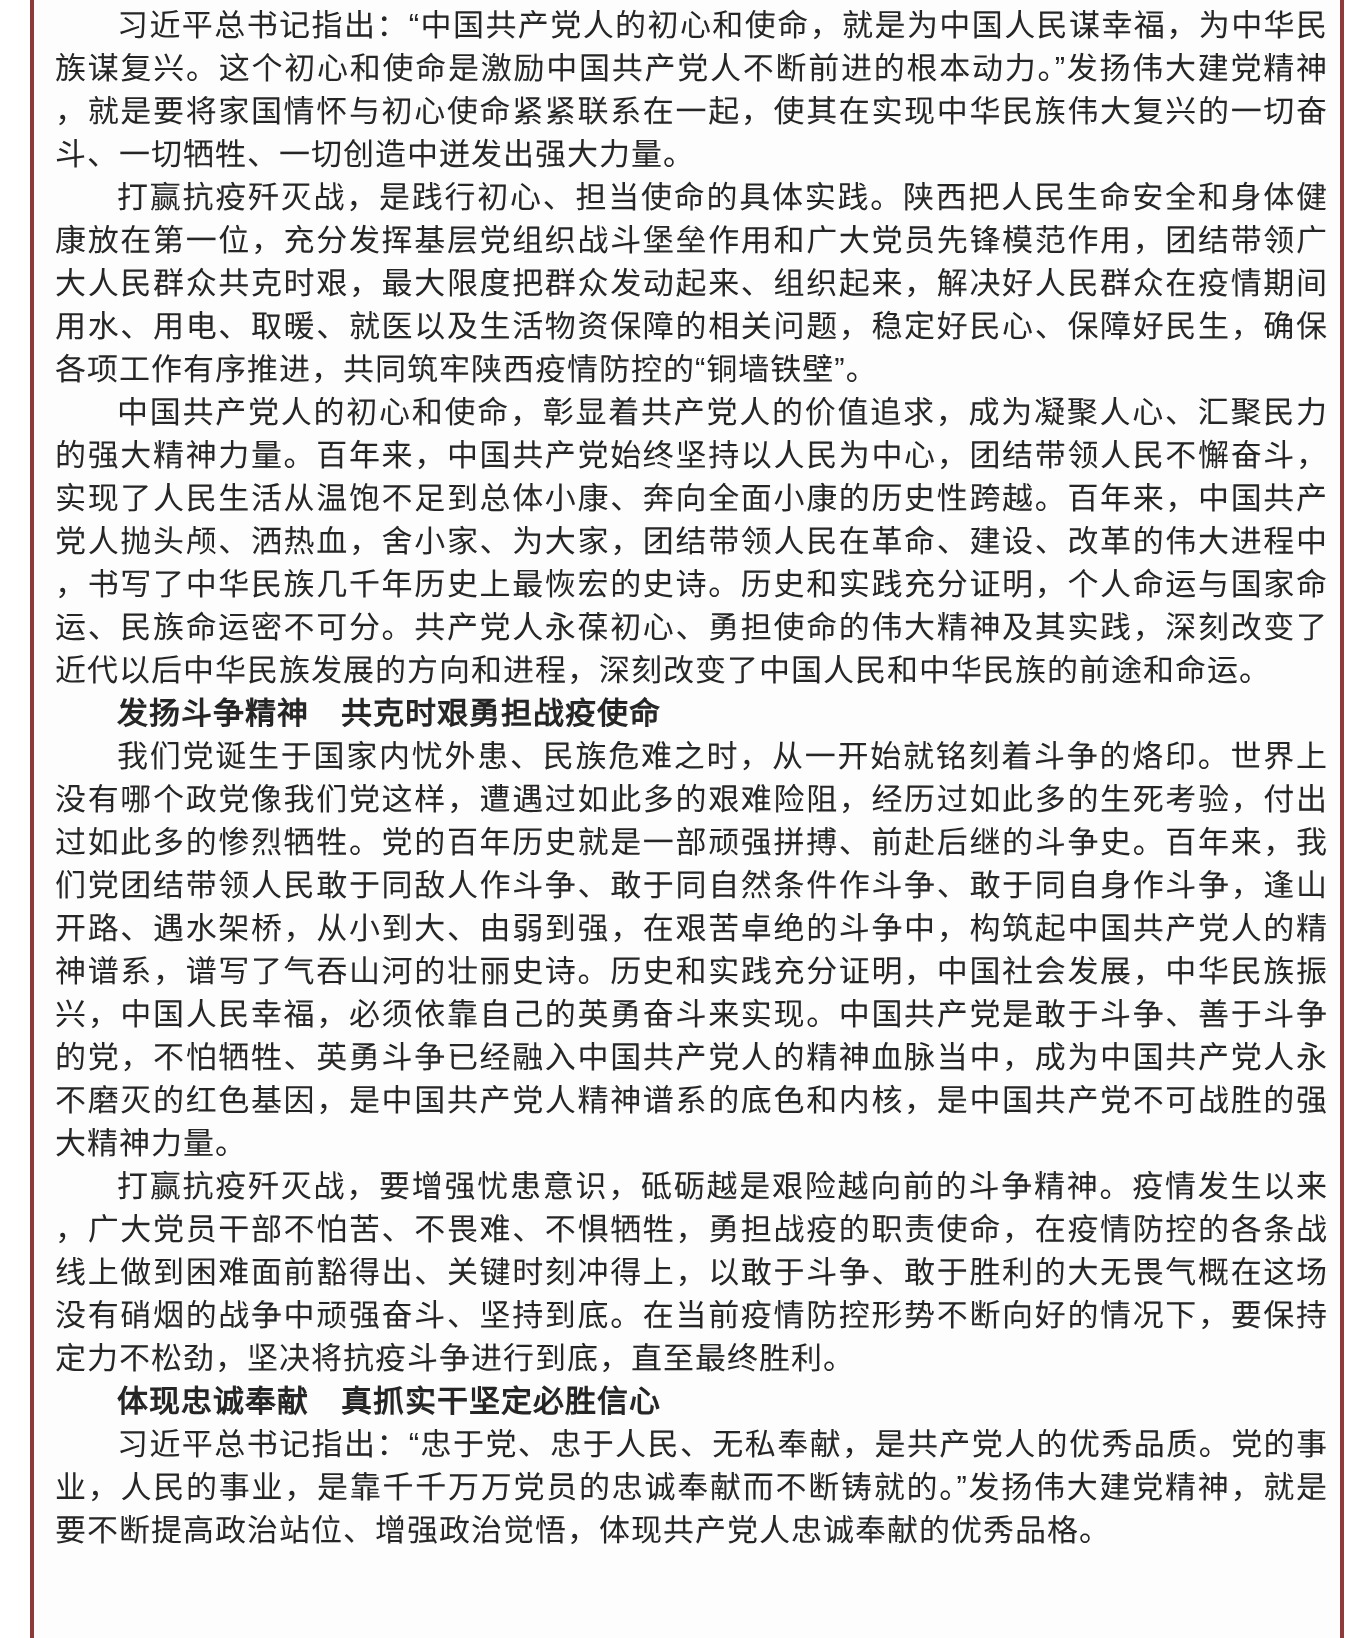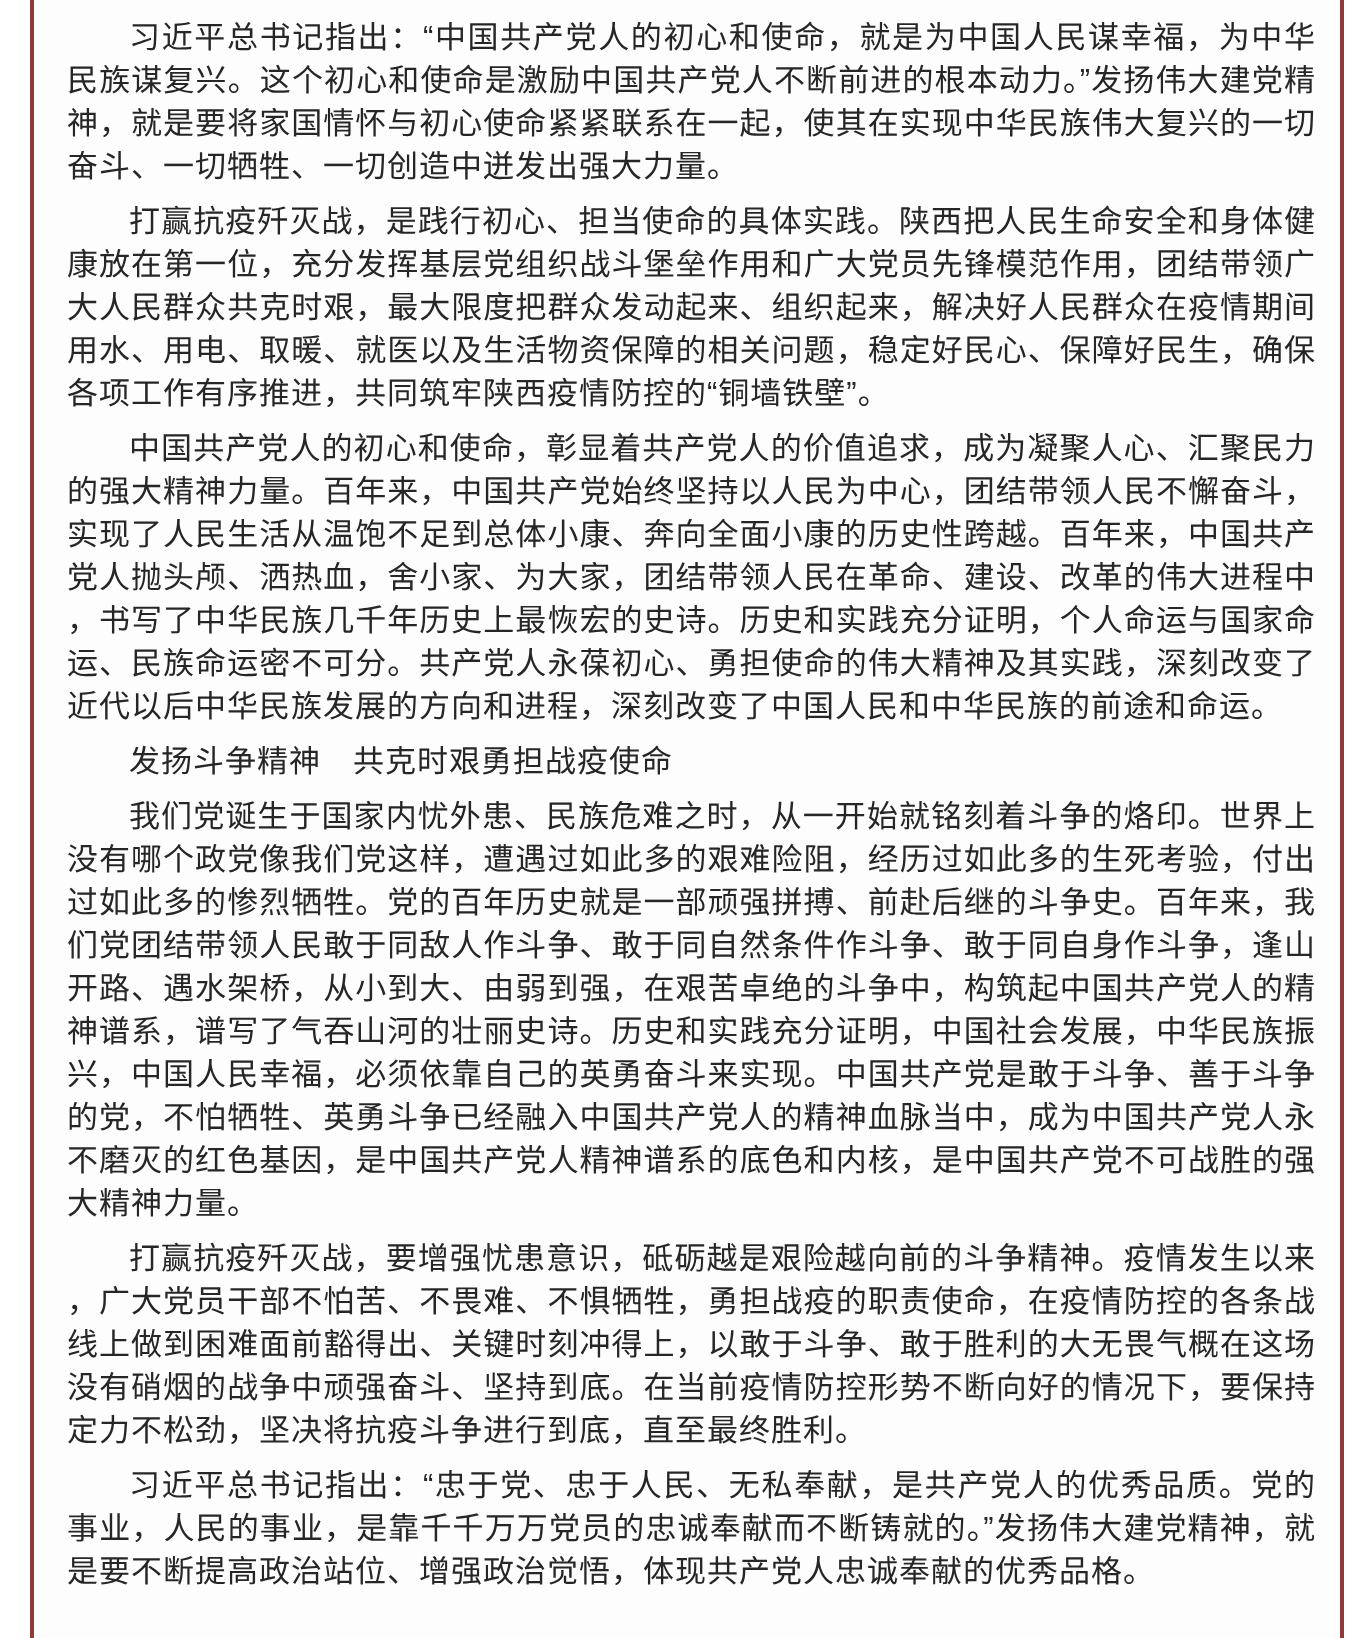--- a/index.html
+++ b/index.html
@@ -21,37 +21,38 @@
     background: var(--page-bg, #fdfdfd);
     padding: 4px 12px 6px 21px;
   }
   .article {
     color: var(--ink-color, #262626);
     font-size: 31px;
     line-height: 43px;
     letter-spacing: 1px;
   }
   .article p {
-    margin: 12px;
+    margin: 0;
     text-indent: 2em;
     text-align: justify;
     word-break: break-all;
     line-break: anywhere;
   }
   .article p.heading {
-    font-weight: 400;
+    font-weight: 700;
     text-align: left;
   }
 </style>
 </head>
 <body>
 
 <main class="page">
   <article class="article">
     <p>习近平总书记指出：“中国共产党人的初心和使命，就是为中国人民谋幸福，为中华民族谋复兴。这个初心和使命是激励中国共产党人不断前进的根本动力。”发扬伟大建党精神，就是要将家国情怀与初心使命紧紧联系在一起，使其在实现中华民族伟大复兴的一切奋斗、一切牺牲、一切创造中迸发出强大力量。</p>
     <p>打赢抗疫歼灭战，是践行初心、担当使命的具体实践。陕西把人民生命安全和身体健康放在第一位，充分发挥基层党组织战斗堡垒作用和广大党员先锋模范作用，团结带领广大人民群众共克时艰，最大限度把群众发动起来、组织起来，解决好人民群众在疫情期间用水、用电、取暖、就医以及生活物资保障的相关问题，稳定好民心、保障好民生，确保各项工作有序推进，共同筑牢陕西疫情防控的“铜墙铁壁”。</p>
     <p>中国共产党人的初心和使命，彰显着共产党人的价值追求，成为凝聚人心、汇聚民力的强大精神力量。百年来，中国共产党始终坚持以人民为中心，团结带领人民不懈奋斗，实现了人民生活从温饱不足到总体小康、奔向全面小康的历史性跨越。百年来，中国共产党人抛头颅、洒热血，舍小家、为大家，团结带领人民在革命、建设、改革的伟大进程中，书写了中华民族几千年历史上最恢宏的史诗。历史和实践充分证明，个人命运与国家命运、民族命运密不可分。共产党人永葆初心、勇担使命的伟大精神及其实践，深刻改变了近代以后中华民族发展的方向和进程，深刻改变了中国人民和中华民族的前途和命运。</p>
     <p class="heading">发扬斗争精神　共克时艰勇担战疫使命</p>
     <p>我们党诞生于国家内忧外患、民族危难之时，从一开始就铭刻着斗争的烙印。世界上没有哪个政党像我们党这样，遭遇过如此多的艰难险阻，经历过如此多的生死考验，付出过如此多的惨烈牺牲。党的百年历史就是一部顽强拼搏、前赴后继的斗争史。百年来，我们党团结带领人民敢于同敌人作斗争、敢于同自然条件作斗争、敢于同自身作斗争，逢山开路、遇水架桥，从小到大、由弱到强，在艰苦卓绝的斗争中，构筑起中国共产党人的精神谱系，谱写了气吞山河的壮丽史诗。历史和实践充分证明，中国社会发展，中华民族振兴，中国人民幸福，必须依靠自己的英勇奋斗来实现。中国共产党是敢于斗争、善于斗争的党，不怕牺牲、英勇斗争已经融入中国共产党人的精神血脉当中，成为中国共产党人永不磨灭的红色基因，是中国共产党人精神谱系的底色和内核，是中国共产党不可战胜的强大精神力量。</p>
     <p>打赢抗疫歼灭战，要增强忧患意识，砥砺越是艰险越向前的斗争精神。疫情发生以来，广大党员干部不怕苦、不畏难、不惧牺牲，勇担战疫的职责使命，在疫情防控的各条战线上做到困难面前豁得出、关键时刻冲得上，以敢于斗争、敢于胜利的大无畏气概在这场没有硝烟的战争中顽强奋斗、坚持到底。在当前疫情防控形势不断向好的情况下，要保持定力不松劲，坚决将抗疫斗争进行到底，直至最终胜利。</p>
+    <p class="heading">体现忠诚奉献　真抓实干坚定必胜信心</p>
     <p>习近平总书记指出：“忠于党、忠于人民、无私奉献，是共产党人的优秀品质。党的事业，人民的事业，是靠千千万万党员的忠诚奉献而不断铸就的。”发扬伟大建党精神，就是要不断提高政治站位、增强政治觉悟，体现共产党人忠诚奉献的优秀品格。</p>
   </article>
 </main>
 
 </body></html>

